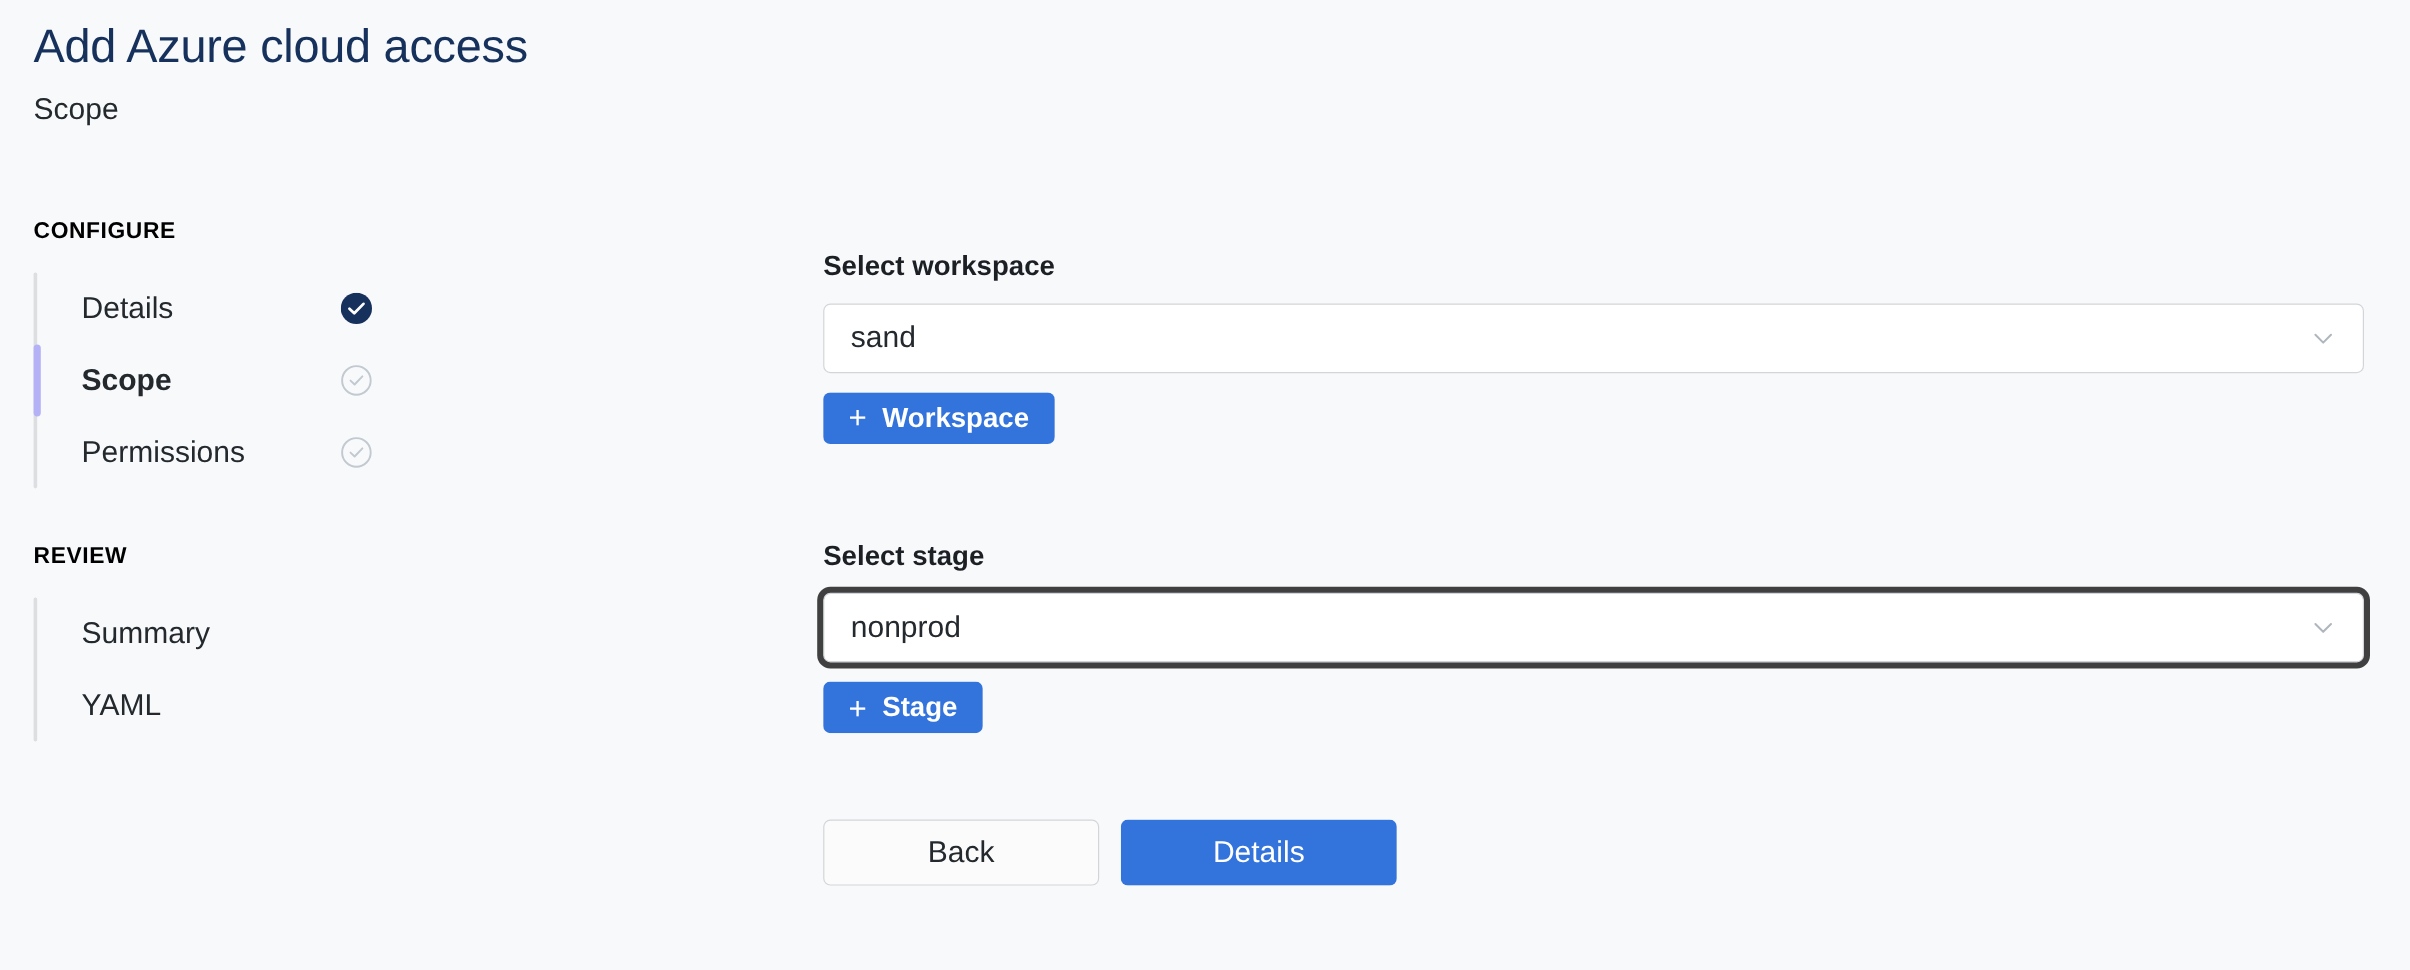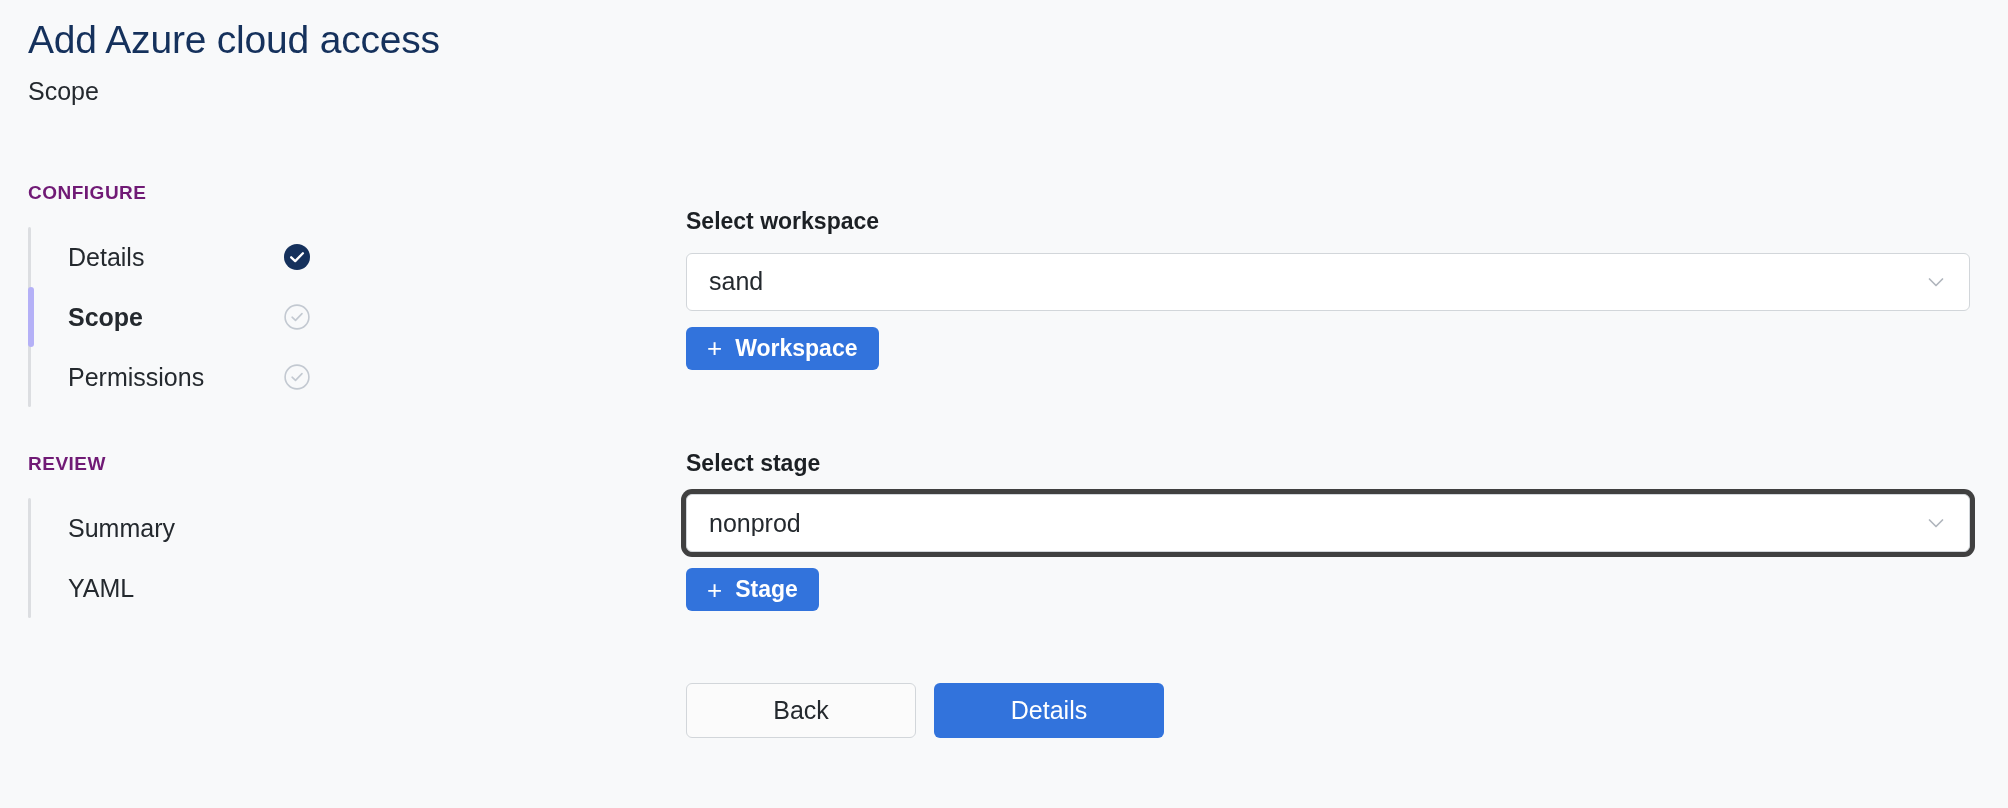--- a/index.html
+++ b/index.html
@@ -46,21 +46,21 @@
     position: absolute;
     left: 28px;
     top: 182px;
     width: 360px;
   }
 
   .stepnav-group-label {
     font-size: 19px;
     font-weight: 700;
     letter-spacing: 0.5px;
-    color: #701a75;
+    color: #000000;
     text-transform: uppercase;
     line-height: 1.2;
   }
 
   .stepnav-list {
     position: relative;
     margin-top: 22px;
     padding-left: 0;
     list-style: none;
   }

